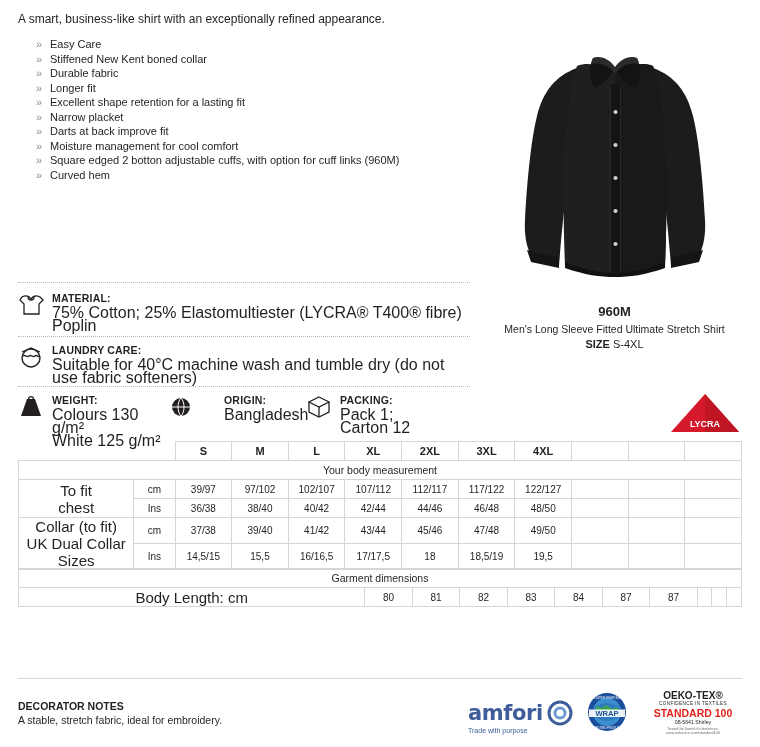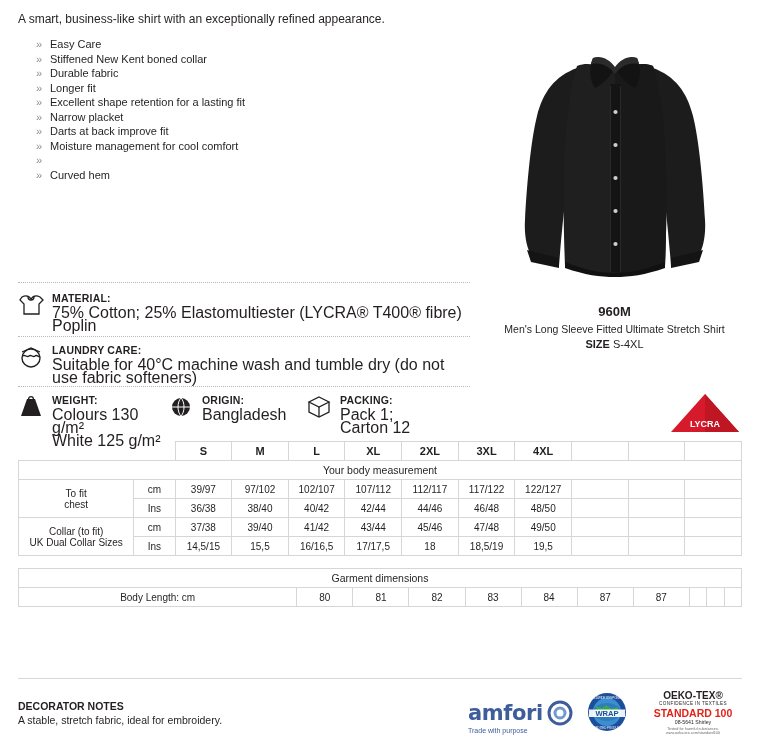--- a/index.html
+++ b/index.html
@@ -128,21 +128,21 @@
   table td, table th {
     border: 1px solid #d6d6d6;
     height: 19px;
     text-align: center;
     font-weight: normal;
     color: #231f20;
     padding: 0 2px;
   }
   .hdr-size { font-weight: bold; font-size: 11px; }
   .section-title { font-weight: normal; font-size: 10.5px; }
-  .rowlabel { font-size: 10px; }
+  .rowlabel { font-size: 15px; }
   .no-border { border: none !important; }
 
   
   .footer-sep {
     position: absolute;
     left: 18px;
     top: 678px;
     width: 724px;
     border-top: 1px solid #d8d8d8;
   }
@@ -213,20 +213,21 @@
   <div class="feature-row">
     <span class="feature-bullet">»</span>
     <span class="feature-text">Darts at back improve fit</span>
   </div>
   <div class="feature-row">
     <span class="feature-bullet">»</span>
     <span class="feature-text">Moisture management for cool comfort</span>
   </div>
   <div class="feature-row">
     <span class="feature-bullet">»</span>
+    <span class="feature-text">Square edged 2 botton adjustable cuffs, with option for cuff links (960M)</span>
   </div>
   <div class="feature-row">
     <span class="feature-bullet">»</span>
     <span class="feature-text">Curved hem</span>
   </div>
 </div>
 
 <div class="product-area">
   <div class="shirt-wrap">
     <svg class="shirt-svg" width="200" height="240" viewBox="0 0 200 240" xmlns="http://www.w3.org/2000/svg">
@@ -304,21 +305,21 @@
       <circle cx="13" cy="4" r="2.4" fill="none" stroke="#231f20" stroke-width="1.3"></circle>
     </svg>
   </div>
   <div class="info-text">
     <div class="info-title">WEIGHT:</div>
     <div class="info-body">Colours 130 g/m²</div>
     <div class="info-body">White 125 g/m²</div>
   </div>
 </div>
 
-<div class="info-block" style="left:168px; top:394px; width:140px;">
+<div class="info-block" style="left:168px; top:394px; width:140px;gap:22px;">
   <div class="info-icon">
     <svg width="26" height="24" viewBox="0 0 26 24" xmlns="http://www.w3.org/2000/svg">
       <circle cx="13" cy="12" r="9" fill="#231f20"></circle>
       <path d="M4 12 H22 M13 3 C9 7 9 17 13 21 M13 3 C17 7 17 17 13 21" fill="none" stroke="#ffffff" stroke-width="1"></path>
     </svg>
   </div>
   <div class="info-text">
     <div class="info-title">ORIGIN:</div>
     <div class="info-body">Bangladesh</div>
   </div>

